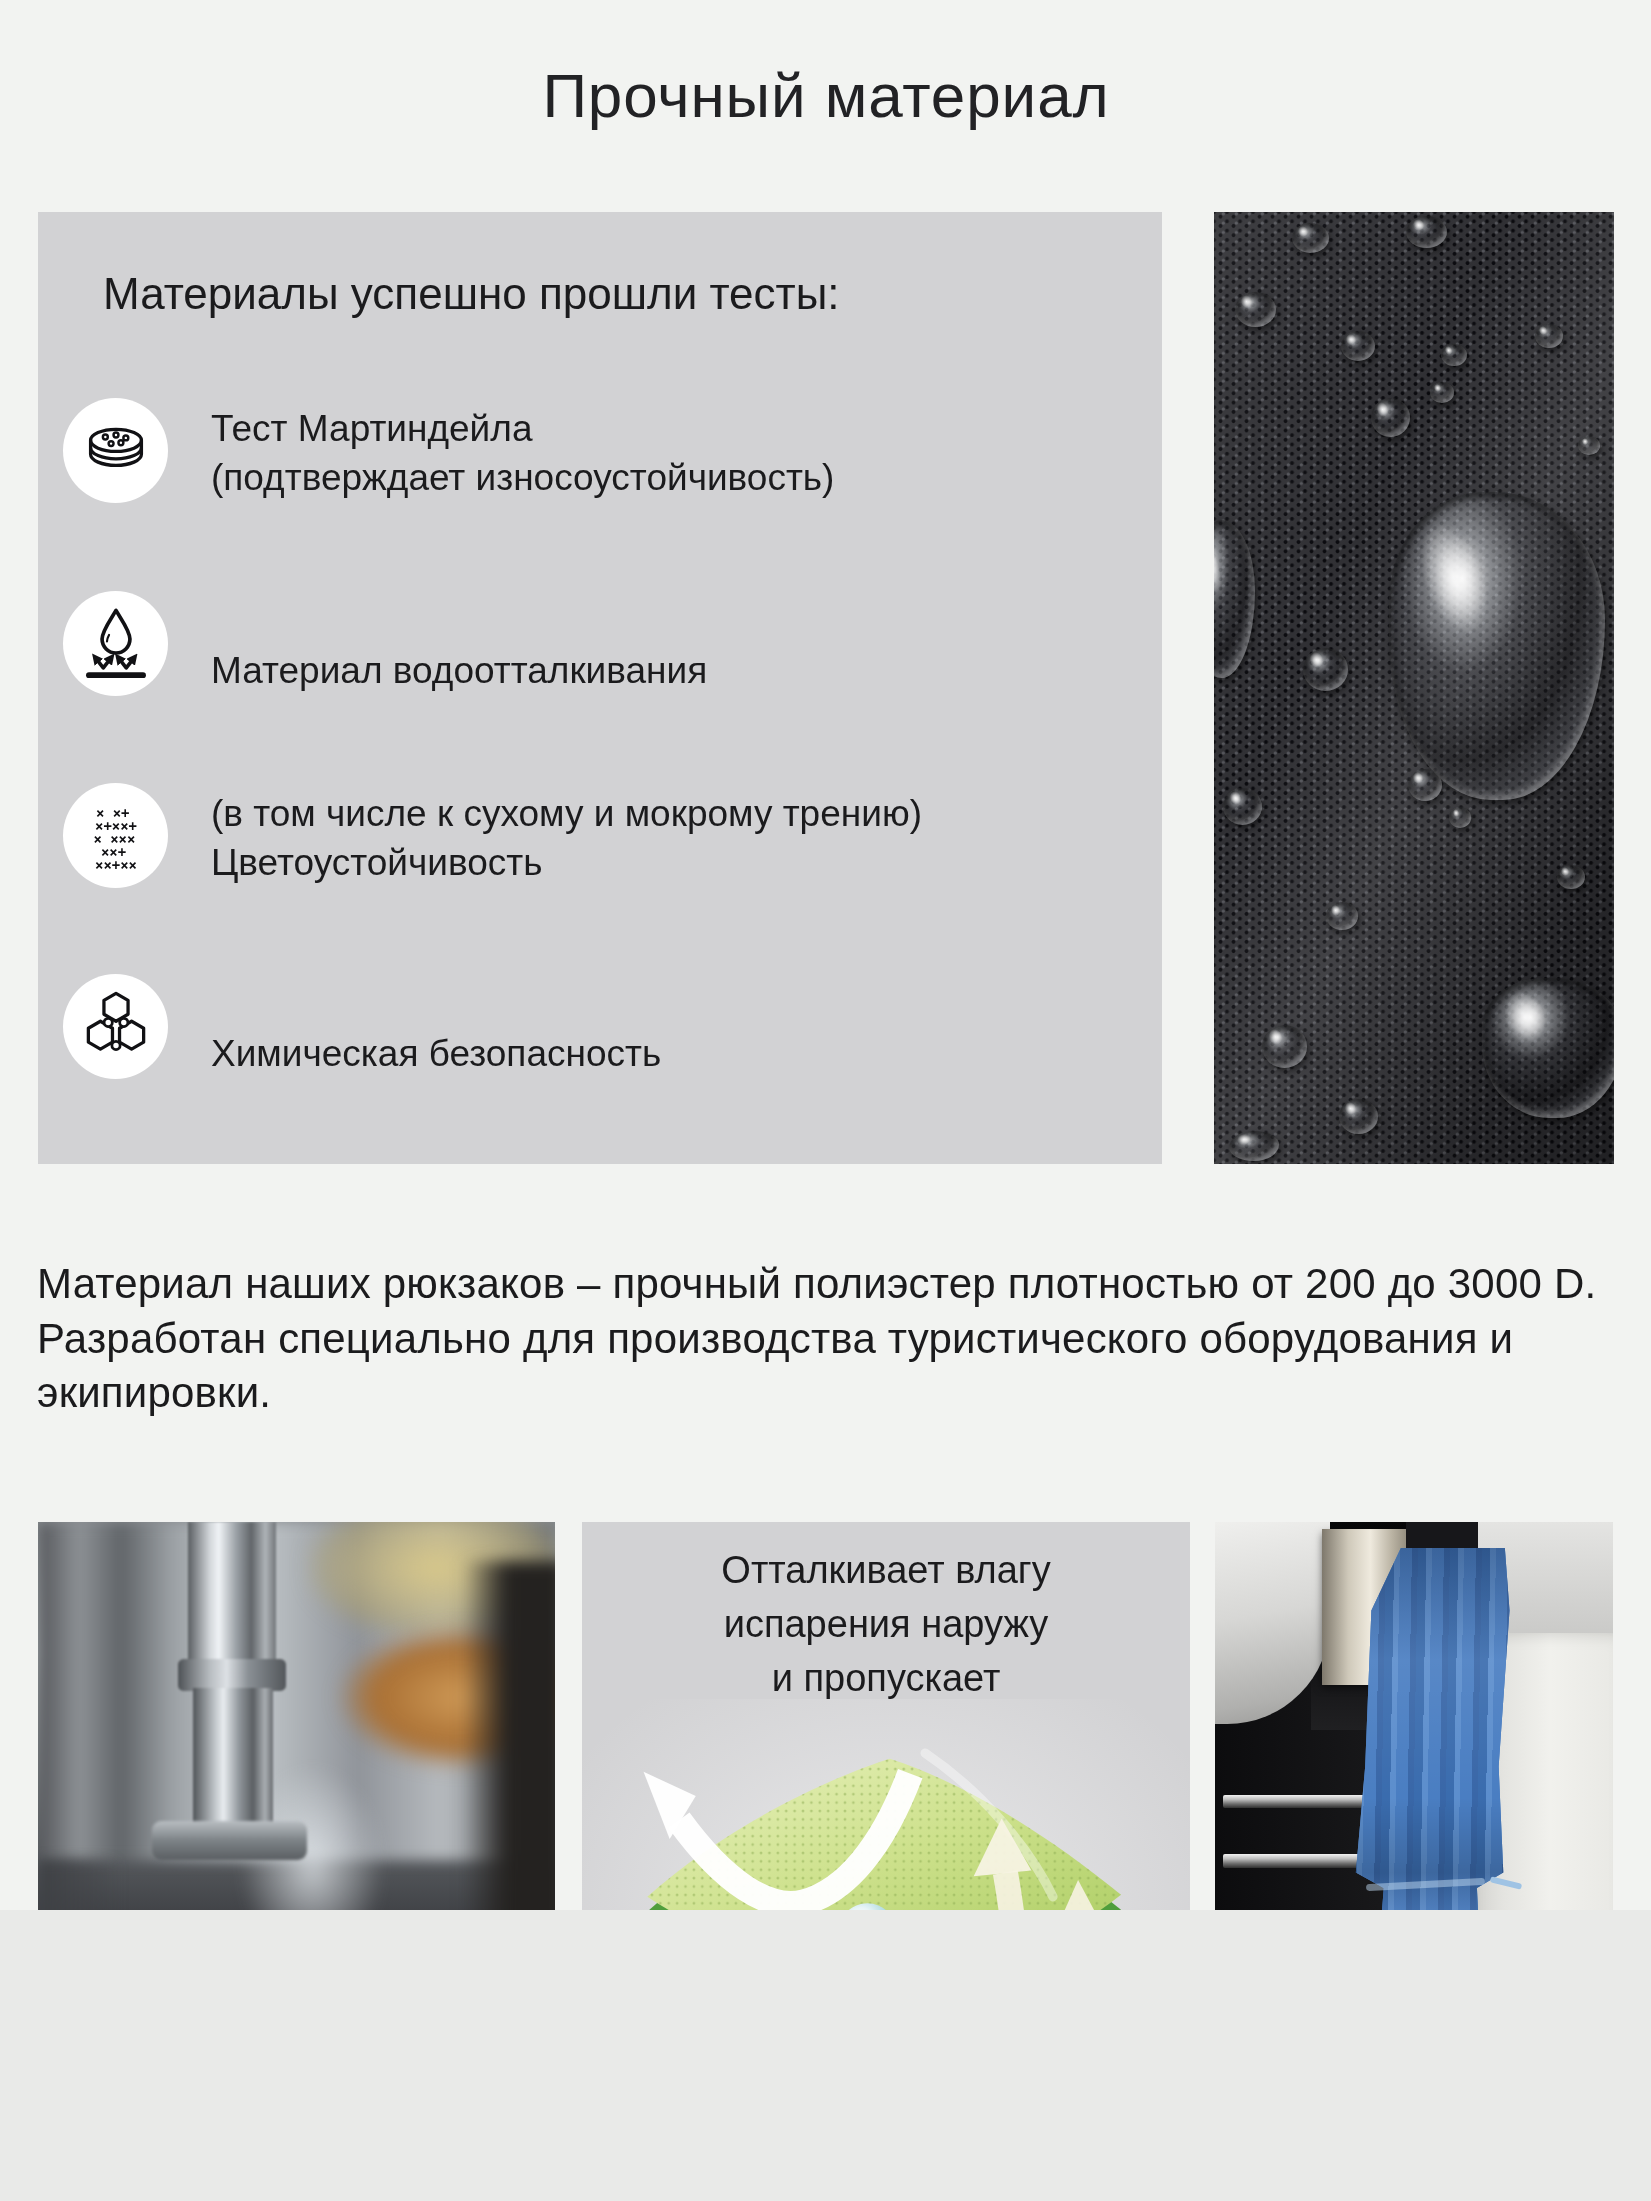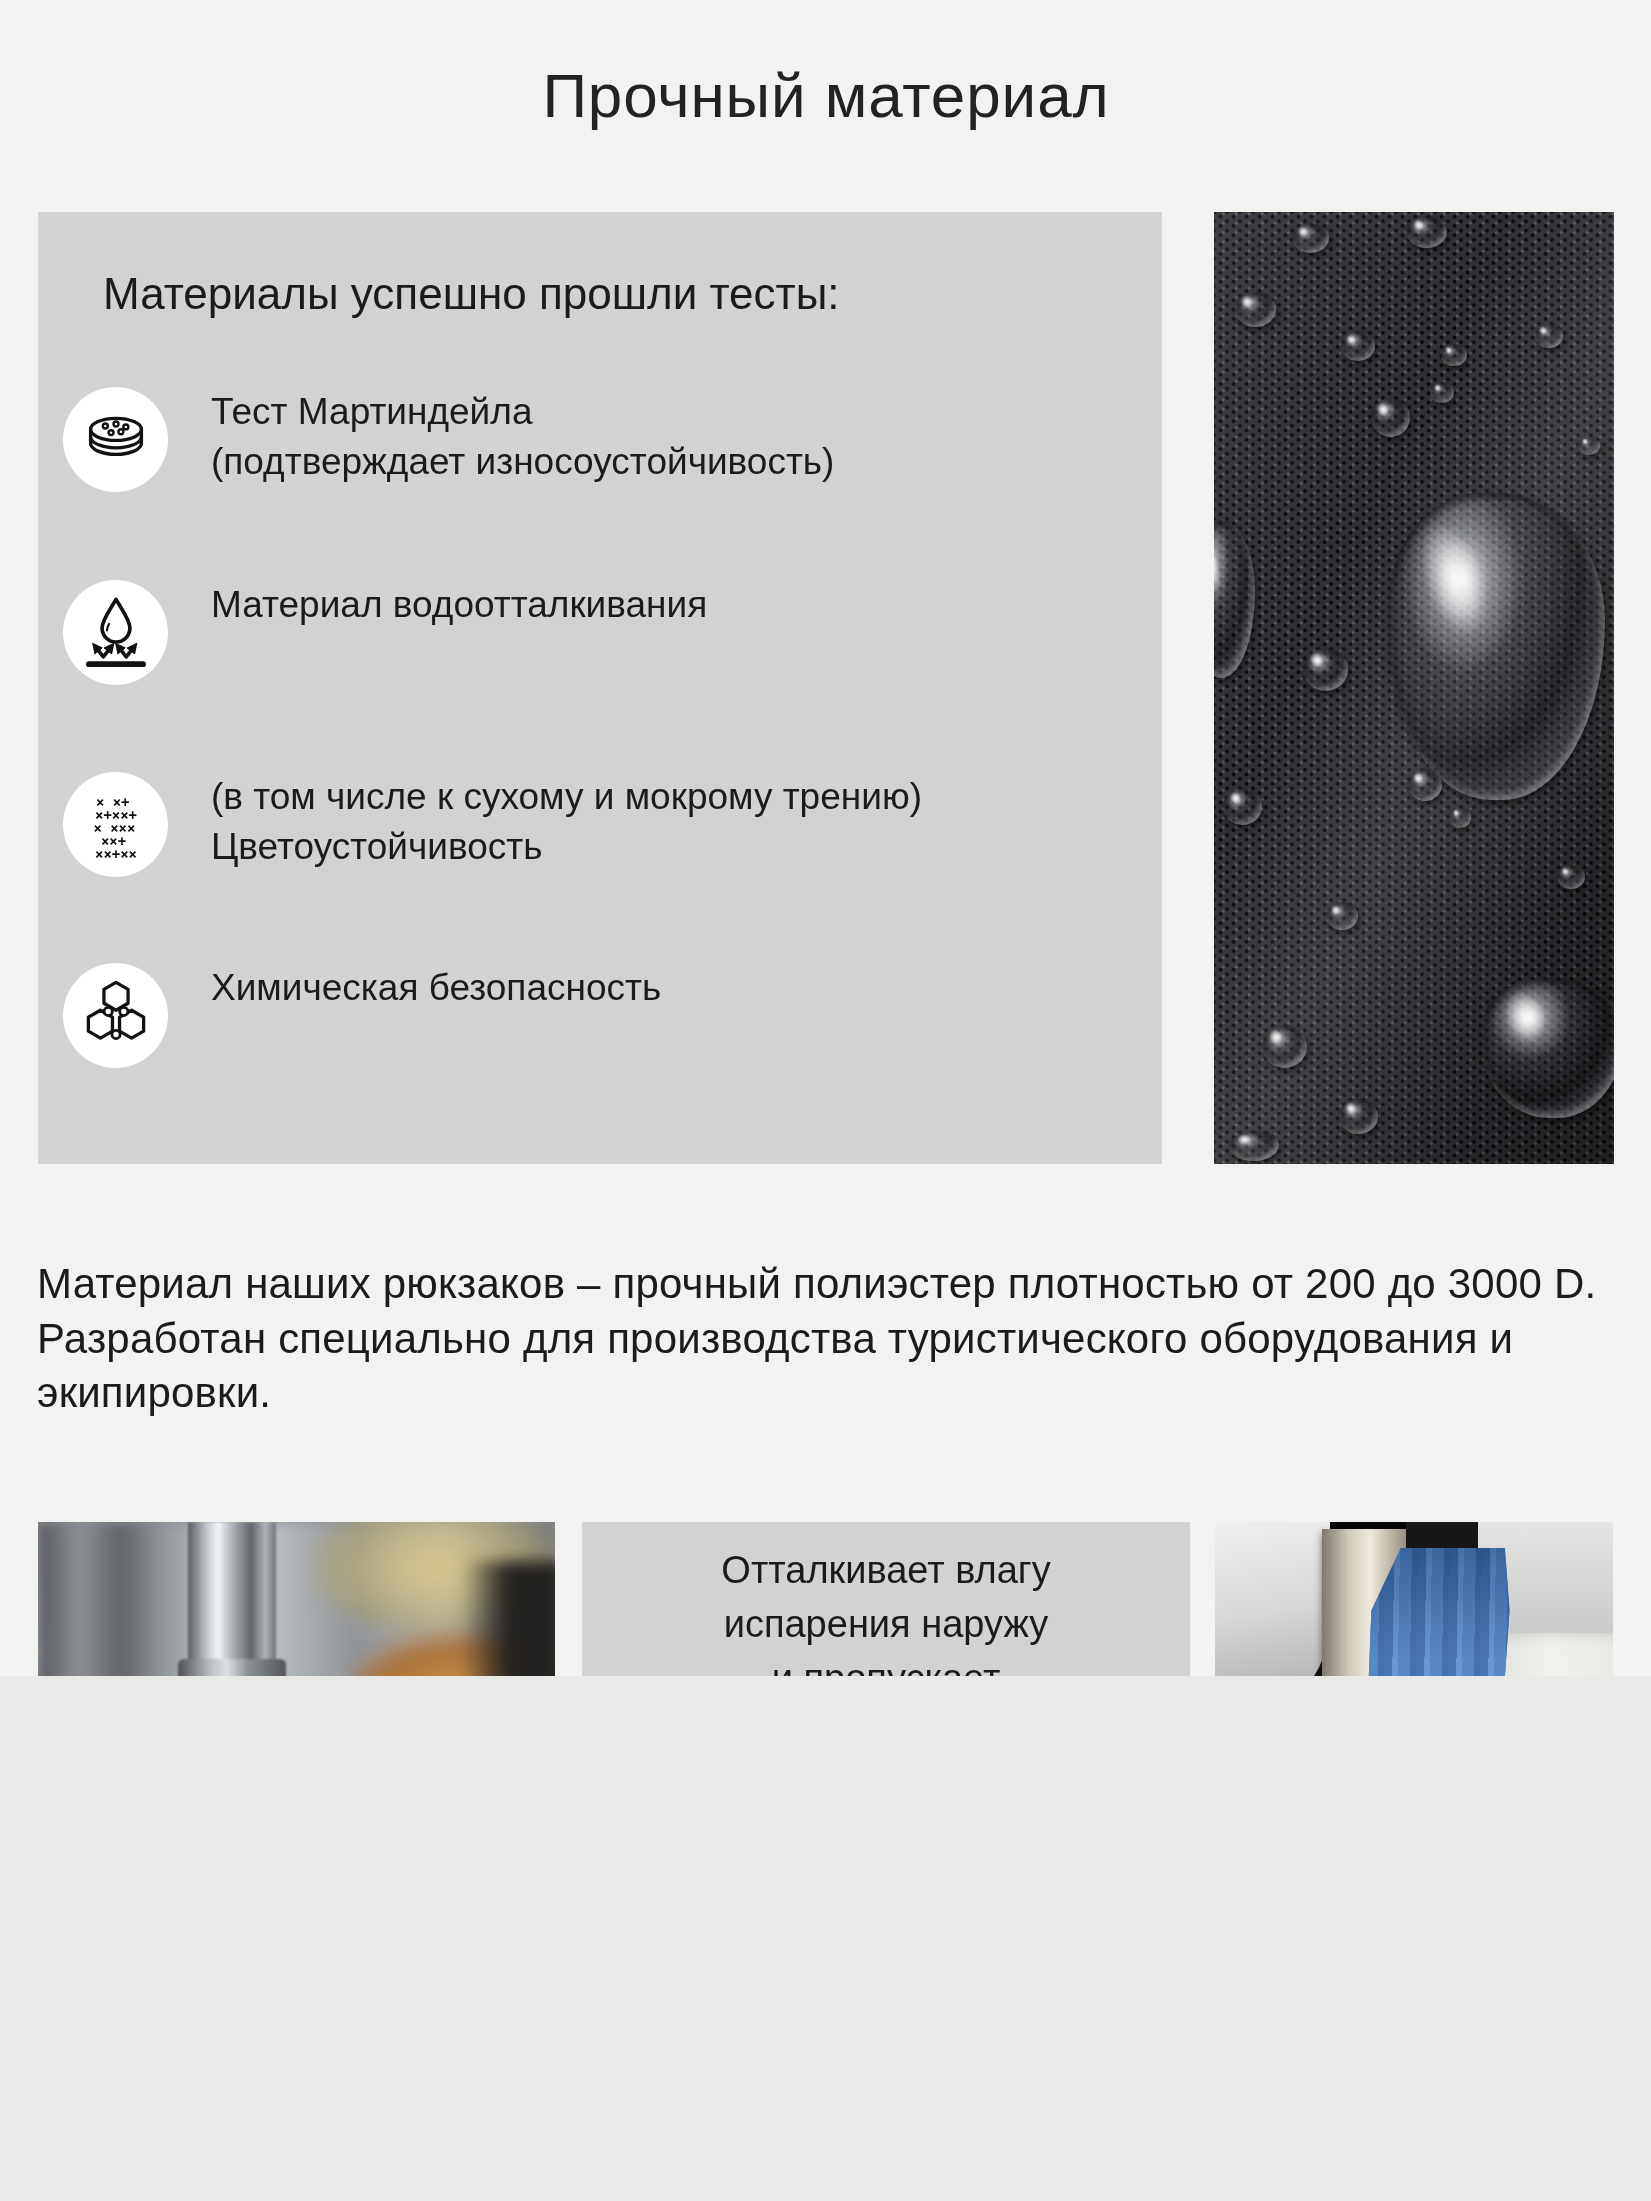--- a/index.html
+++ b/index.html
@@ -1,28 +1,28 @@
 <!DOCTYPE html>
 <html style="--page-bg: #f2f3f1; --panel-bg: #d2d2d4; --text: #1b1b1d; --fabric-blue: #4478bd; --machine-teal: #69a2b3; --layer-green: #c8dd82; --layer-tan: #e9d49b; --layer-blue: #cde5f4;font-size:15px"><head>
 <meta charset="utf-8">
 <style>
   html,body { margin:0; padding:0; background:#e9eae8; }
-  .page { position:relative; width:1652px; height:1676px; overflow:hidden;
+  .page { position:relative; width:1652px; height:1910px; overflow:hidden;
           background:var(--page-bg,#f2f3f1); color:var(--text,#1b1b1d);
           font-family:"Liberation Sans","DejaVu Sans",sans-serif; }
 
   
   .title { position:absolute; top:62px; left:0; width:100%; margin:0; text-align:center;
            font-size:62px; font-weight:300; letter-spacing:0.9px; color:#222225; line-height:1.1; }
 
   
   .tests-panel { position:absolute; left:38px; top:212px; width:1124px; height:952px;
                  background:var(--panel-bg,#d2d2d4); }
   .panel-heading { position:absolute; left:53px; top:45px; margin:12px; font-size:44px; font-weight:400; }
-  .test-item { position:absolute; left:25px; display:flex; align-items:flex-start; gap:43px; height:116px; }
+  .test-item { position:absolute; left:25px; display:flex; align-items:flex-end; gap:43px; height:116px; }
   .icon-circle { width:105px; height:105px; min-width:105px; background:#ffffff; border-radius:50%;
                  display:flex; align-items:center; justify-content:center; }
   .icon-circle svg { width:82px; height:82px; display:block; }
   .test-text { font-size:37px; line-height:1.34; }
 
   
   .fabric-photo { position:absolute; left:1214px; top:212px; width:400px; height:952px; overflow:hidden;
     background-color:#303034;
     background-image:
       linear-gradient(115deg, rgba(255,255,255,0.07) 0%, rgba(255,255,255,0) 35%, rgba(255,255,255,0.09) 55%, rgba(0,0,0,0.20) 82%, rgba(0,0,0,0.32) 100%),

